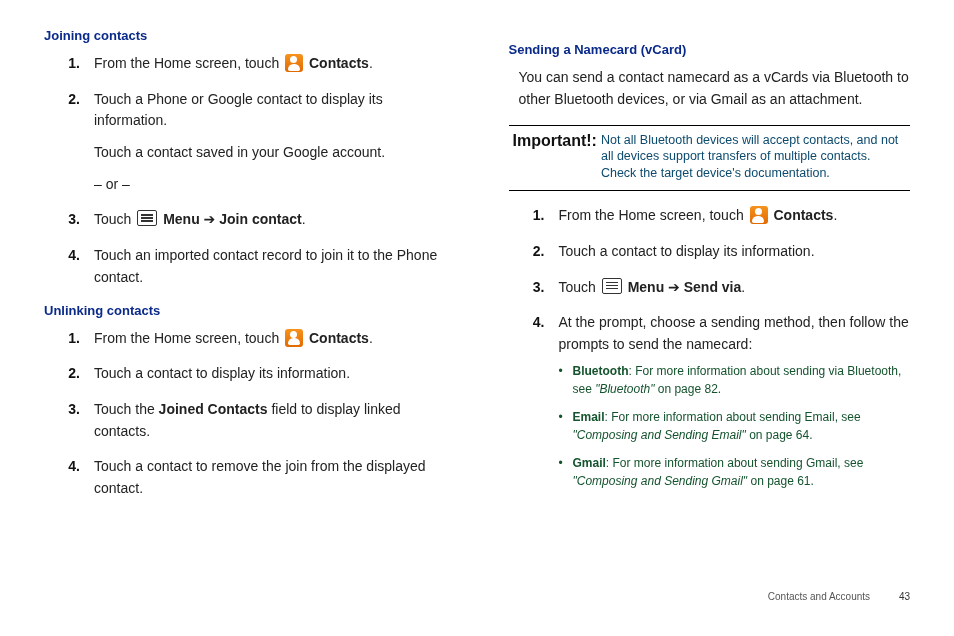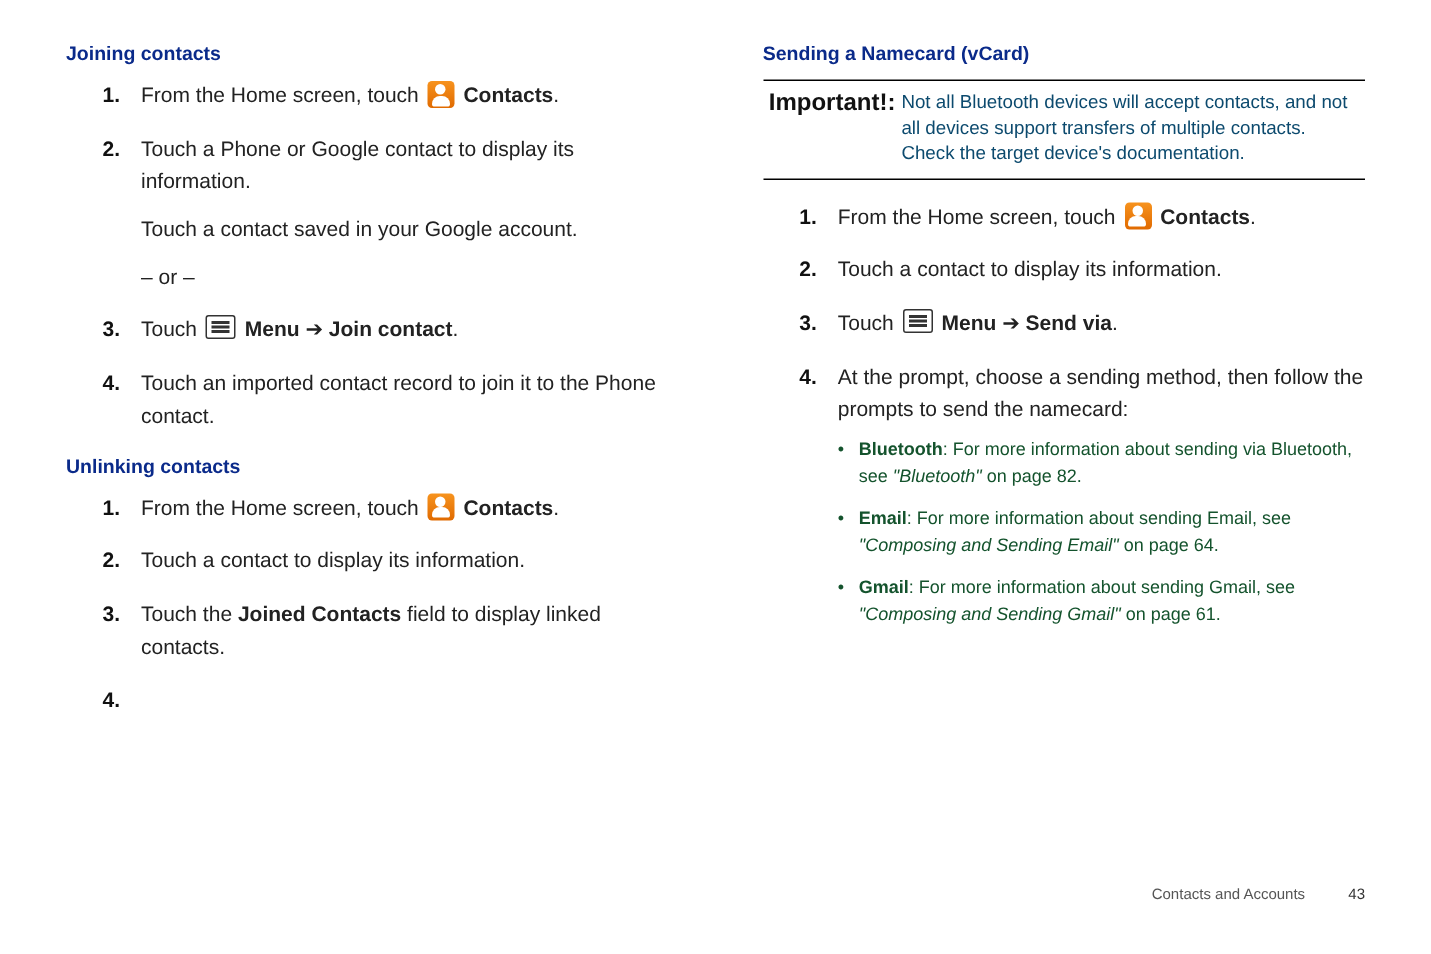--- a/index.html
+++ b/index.html
@@ -10,20 +10,21 @@
     background: #fff;
     width: 954px;
     height: 636px;
     box-sizing: border-box;
     position: relative;
   }
   .page {
     display: flex;
     padding: 24px 44px 0 44px;
     gap: 63px;
+    align-items: flex-end;
   }
   .col {
     flex: 1;
     min-width: 0;
   }
   .h3 {
     font-weight: bold;
     font-size: 13px;
     color: #0a2a8a;
     margin: 4px 0 10px 0;
@@ -226,27 +227,29 @@
         <span class="body">Touch a contact to display its information.</span>
       </li>
       <li>
         <span class="num">3.</span>
         <span class="body">
           <span>Touch the </span><b>Joined Contacts</b><span> field to display linked contacts.</span>
         </span>
       </li>
       <li>
         <span class="num">4.</span>
+        <span class="body">Touch a contact to remove the join from the displayed contact.</span>
       </li>
     </ol>
   </div>
 
   <div class="col">
 
     <div class="h3">Sending a Namecard (vCard)</div>
+    <div class="intro">You can send a contact namecard as a vCards via Bluetooth to other Bluetooth devices, or via Gmail as an attachment.</div>
 
     <div class="important">
       <span class="label">Important!:</span>
       <span class="text">Not all Bluetooth devices will accept contacts, and not all devices support transfers of multiple contacts. Check the target device's documentation.</span>
     </div>
 
     <ol class="steps">
       <li>
         <span class="num">1.</span>
         <span class="body">

